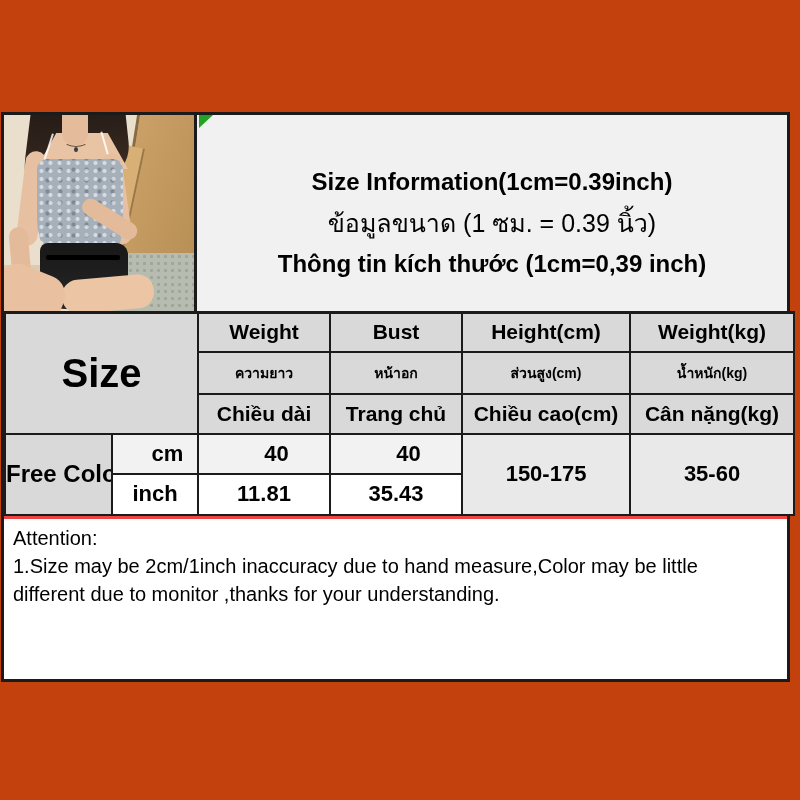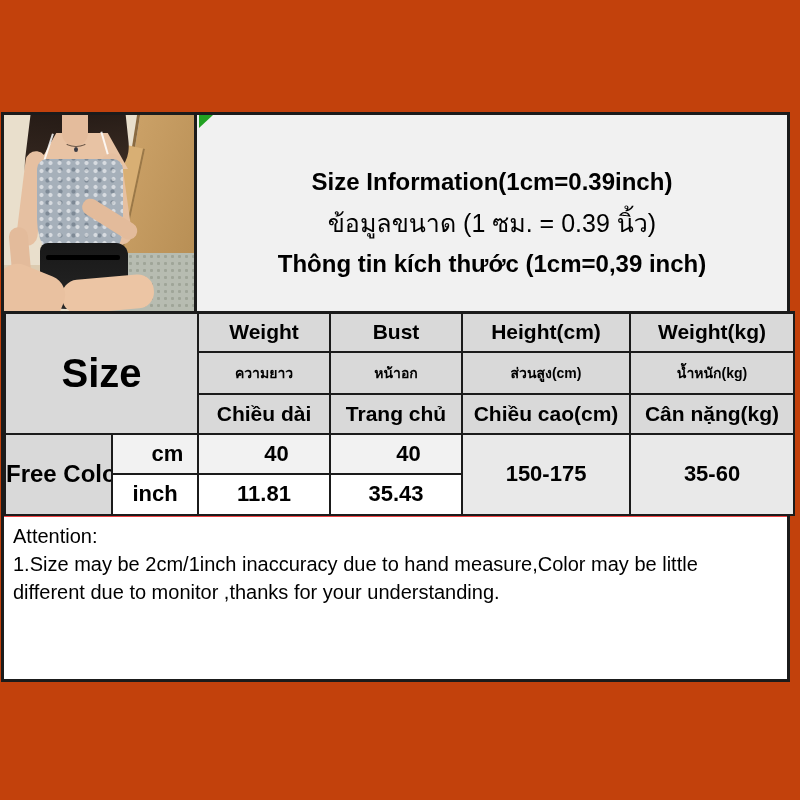--- a/index.html
+++ b/index.html
@@ -88,21 +88,21 @@
   .cell-merge { background:#e9e9e9; }
   .size-cell { font-size:40px; }
   .hdr-en { font-size:21px; }
   .hdr-th { font-size:14px; }
   .hdr-vi { font-size:21px; }
   .freesize-cell { font-size:24px; }
   .unit-cell, .val-cell { font-size:22px; }
   
   .attention {
     height:163px; background:#ffffff; padding:5px 9px 0 9px;
-    font-size:20px; line-height:28px; border-top:1px solid #ef4444;
+    font-size:20px; line-height:28px; border-top:3px solid #ef4444;
   }
   .attention .att-item1 { max-width:758px; }
 </style>
 </head>
 <body>
 
 <div class="canvas">
   <div class="main-box">
 
     <div class="top-band">

